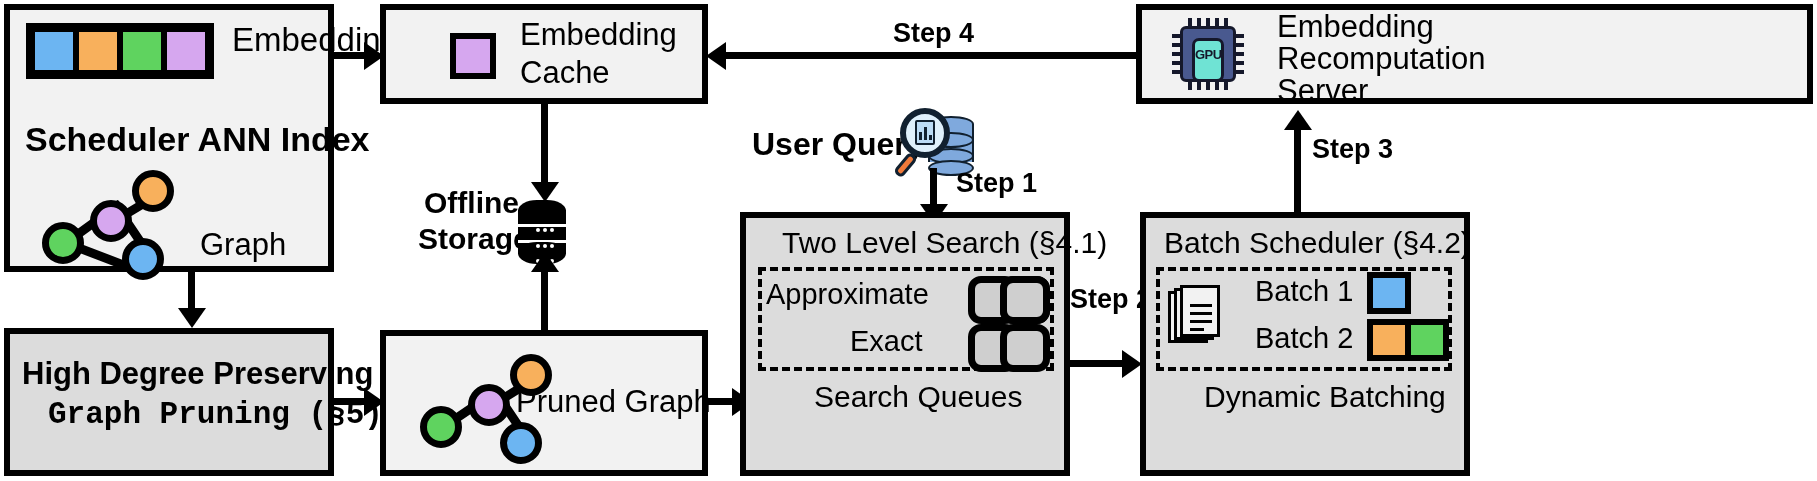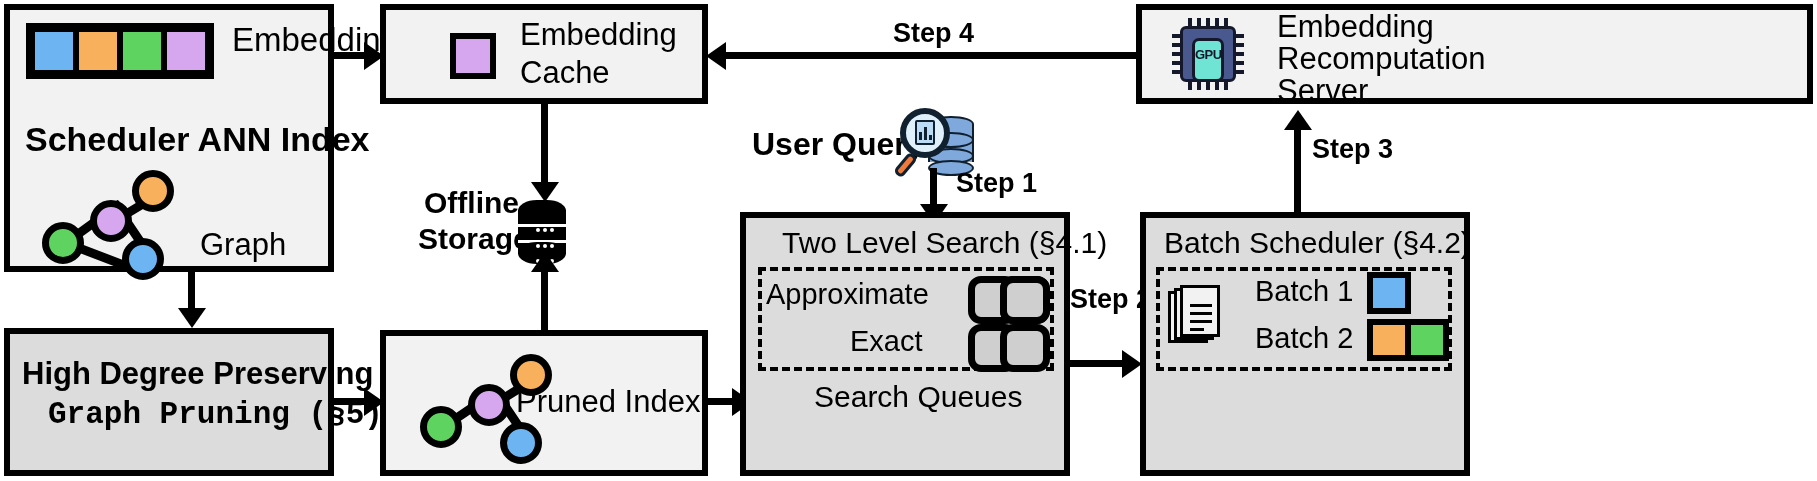--- a/index.html
+++ b/index.html
@@ -137,21 +137,21 @@
   </div>
   <div class="graph" style="left:412px;top:352px;width:170px;height:100px;">
     <div class="edge" style="left:38px;top:66px;width:56px;transform:rotate(-34deg);"></div>
     <div class="edge" style="left:88px;top:44px;width:54px;transform:rotate(-32deg);"></div>
     <div class="edge" style="left:92px;top:48px;width:54px;transform:rotate(56deg);"></div>
     <div class="node" style="left:98px;top:2px;width:42px;height:42px;background:#f8b05c;"></div>
     <div class="node" style="left:56px;top:32px;width:42px;height:42px;background:#d6a7ef;"></div>
     <div class="node" style="left:8px;top:54px;width:42px;height:42px;background:#5fd35f;"></div>
     <div class="node" style="left:88px;top:70px;width:42px;height:42px;background:#6cb5f2;"></div>
   </div>
-  <div class="lbl" style="left:516px;top:385px;font-size:31px;">Pruned Index</div>
+  <div class="lbl" style="left:516px;top:385px;font-size:31px;">Pruned Graph</div>
 
   <div class="hline" style="left:708px;top:398px;width:32px;"></div>
   <div class="arr arr-r" style="left:732px;top:388px;"></div>
 
   <div class="lbl bold" style="left:752px;top:127px;font-size:32px;">User Query</div>
 
   <div class="qicon" style="left:900px;top:108px;width:76px;height:66px;">
     <div class="qdb" style="left:28px;top:8px;width:46px;height:54px;">
       <div class="b" style="top:0px;"></div>
       <div style="position:absolute;left:0;top:8px;width:46px;height:38px;background:#7fa9dd;border-left:2.5px solid #11202f;border-right:2.5px solid #11202f;box-sizing:border-box;"></div>
@@ -210,20 +210,21 @@
     </div>
   </div>
 
   <div class="lbl" style="left:1255px;top:275px;font-size:29px;">Batch 1</div>
   <div class="sq" style="left:1367px;top:272px;width:44px;height:42px;background:#6cb5f2;"></div>
 
   <div class="lbl" style="left:1255px;top:322px;font-size:29px;">Batch 2</div>
   <div class="sq" style="left:1367px;top:319px;width:44px;height:42px;background:#f8b05c;"></div>
   <div class="sq" style="left:1405px;top:319px;width:44px;height:42px;background:#5fd35f;"></div>
 
+  <div class="lbl" style="left:1204px;top:380px;font-size:30px;">Dynamic Batching</div>
 
   <div class="vline" style="left:1294px;top:126px;height:86px;"></div>
   <div class="arr arr-u" style="left:1284px;top:110px;"></div>
   <div class="lbl bold" style="left:1312px;top:134px;font-size:27px;">Step 3</div>
 
   <div class="box" style="left:1136px;top:4px;width:677px;height:100px;">
   </div>
   <div class="gpu" style="left:1168px;top:14px;width:80px;height:80px;">
     <div class="pin" style="left:20px;top:4px;width:4px;height:10px;"></div>
     <div class="pin" style="left:29px;top:4px;width:4px;height:10px;"></div>

